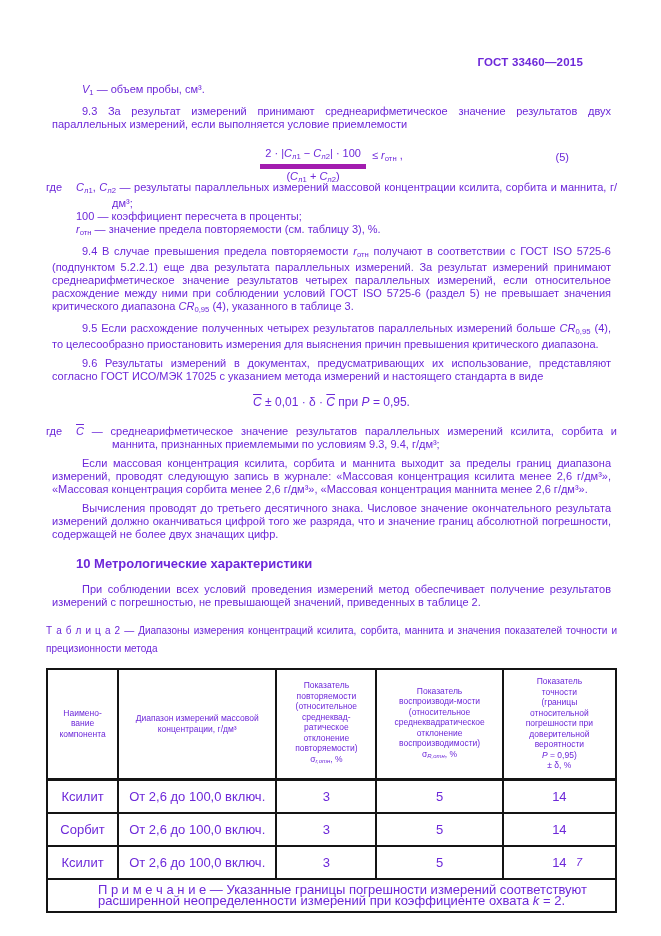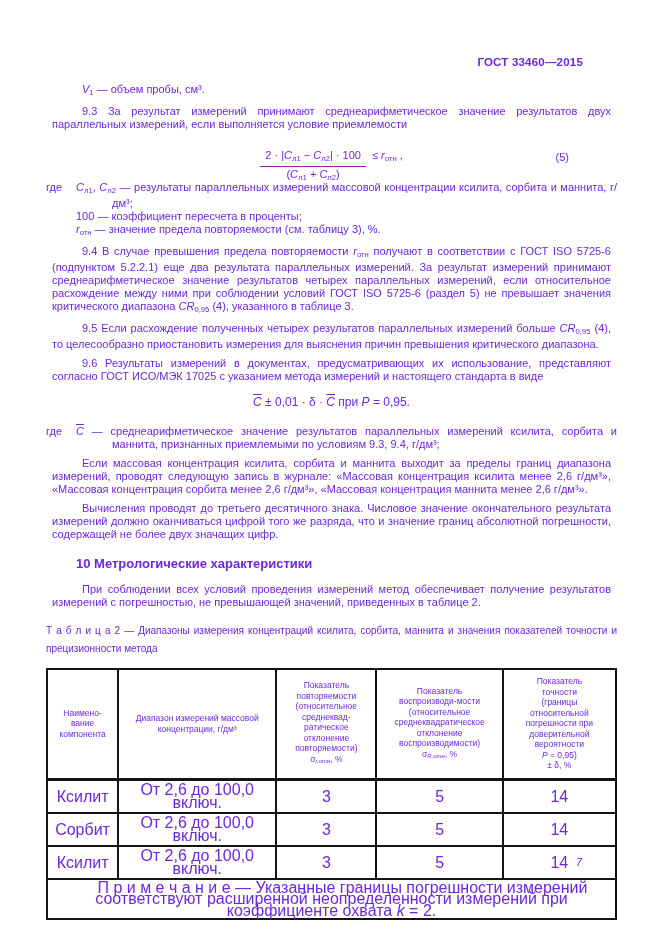--- a/index.html
+++ b/index.html
@@ -28,21 +28,21 @@
   .para{text-indent:30px;margin:6px;}
   .v1-line{margin-top:14px;text-indent:30px;}
   
   .formula-row{
     position:relative;
     display:flex;justify-content:center;align-items:center;
     margin:5px 0 4px;height:40px;
     font-size:11px;
   }
   .frac{display:inline-flex;flex-direction:column;align-items:center;}
-  .frac .num{padding:0 5px 1px;border-bottom:1px solid #a21caf;margin-top:19px;}
+  .frac .num{padding:0 5px 1px;border-bottom:5px solid #a21caf;margin-top:19px;}
   .frac .den{padding-top:1px;}
   .rhs{margin-left:6px;}
   .eq-number{position:absolute;right:48px;top:50%;transform:translateY(-50%);}
   
   .where-row{display:flex;}
   .where-label{width:30px;flex:none;}
   .where-hang{flex:1;padding-left:36px;text-indent:-36px;}
   .where-sub{margin-left:30px;}
   
   .formula-center{
@@ -73,21 +73,21 @@
   table.metrology thead th{
     border-bottom:3px solid #141414;
     font-weight:normal;
     font-size:8.5px;line-height:10.5px;
     text-align:center;vertical-align:middle;
     padding:4px 2px;
     height:100px;
   }
   .pre-line{white-space:pre-line;}
   table.metrology tbody td{
-    font-size:16px;
+    font-size:13px;
     height:27px;
     text-align:center;
     padding:2px 0;
   }
   td.cell-left{text-align:left;padding-left:5px;}
   tr.note-row td{
     border-top:2.5px solid #141414;
     font-size:9.5px;line-height:11.5px;
     text-align:justify;
     padding:4px 8px 7px;

